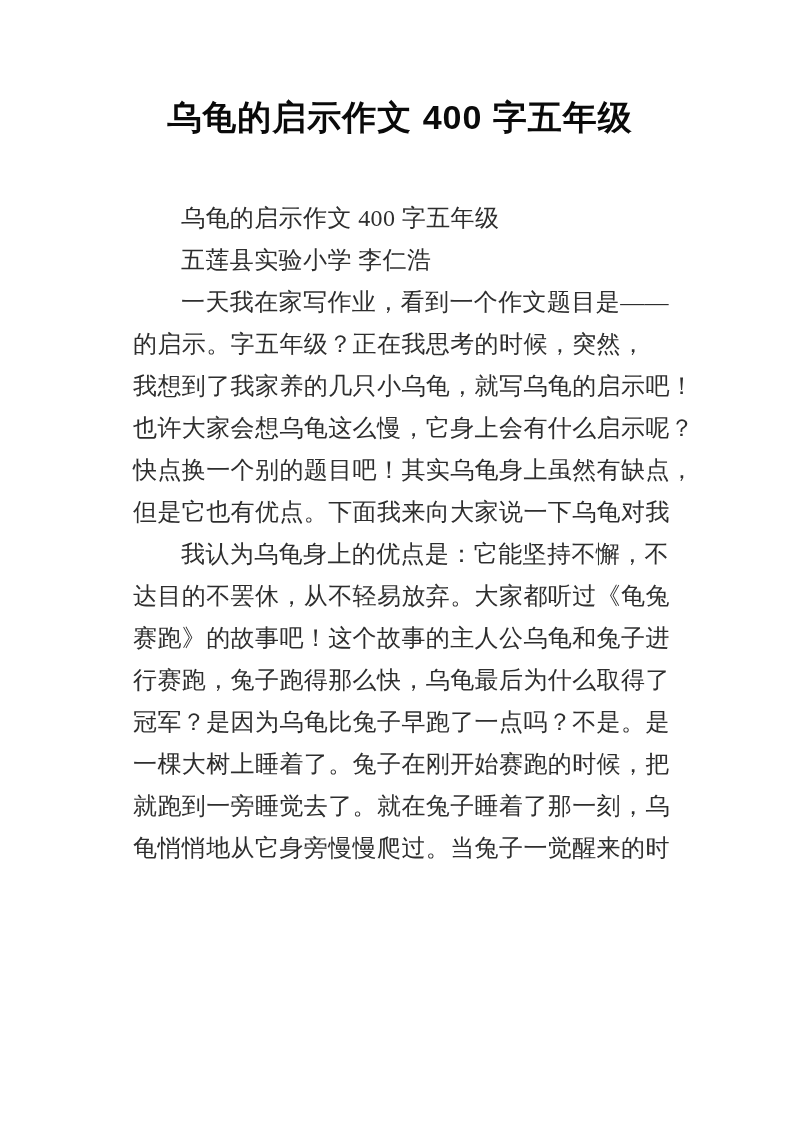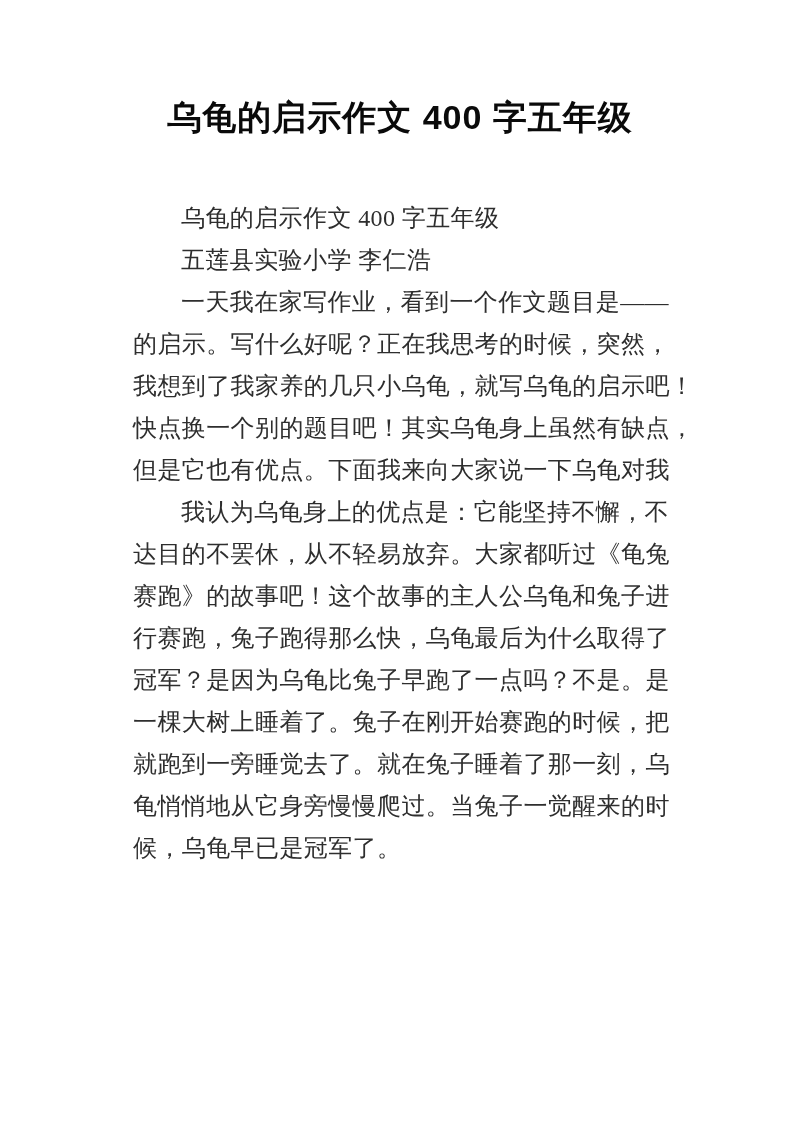--- a/index.html
+++ b/index.html
@@ -52,28 +52,28 @@
 <body>
 
 <div class="page">
 
   <h1 class="doc-title">乌龟的启示作文 400 字五年级</h1>
 
   <div class="body-block">
     <div class="line indent">乌龟的启示作文 400 字五年级</div>
     <div class="line indent">五莲县实验小学 李仁浩</div>
     <div class="line indent">一天我在家写作业，看到一个作文题目是——</div>
-    <div class="line">的启示。写什么好呢？正在我思考的时候，突然，</div>
+    <div class="line">的启示。字五年级？正在我思考的时候，突然，</div>
     <div class="line">我想到了我家养的几只小乌龟，就写乌龟的启示吧！</div>
+    <div class="line">也许大家会想乌龟这么慢，它身上会有什么启示呢？</div>
     <div class="line">快点换一个别的题目吧！其实乌龟身上虽然有缺点，</div>
     <div class="line">但是它也有优点。下面我来向大家说一下乌龟对我</div>
     <div class="line indent">我认为乌龟身上的优点是：它能坚持不懈，不</div>
     <div class="line">达目的不罢休，从不轻易放弃。大家都听过《龟兔</div>
     <div class="line">赛跑》的故事吧！这个故事的主人公乌龟和兔子进</div>
     <div class="line">行赛跑，兔子跑得那么快，乌龟最后为什么取得了</div>
     <div class="line">冠军？是因为乌龟比兔子早跑了一点吗？不是。是</div>
     <div class="line">一棵大树上睡着了。兔子在刚开始赛跑的时候，把</div>
     <div class="line">就跑到一旁睡觉去了。就在兔子睡着了那一刻，乌</div>
     <div class="line">龟悄悄地从它身旁慢慢爬过。当兔子一觉醒来的时</div>
-    <div class="line">候，乌龟早已是冠军了。</div>
   </div>
 
 </div>
 
 </body></html>

